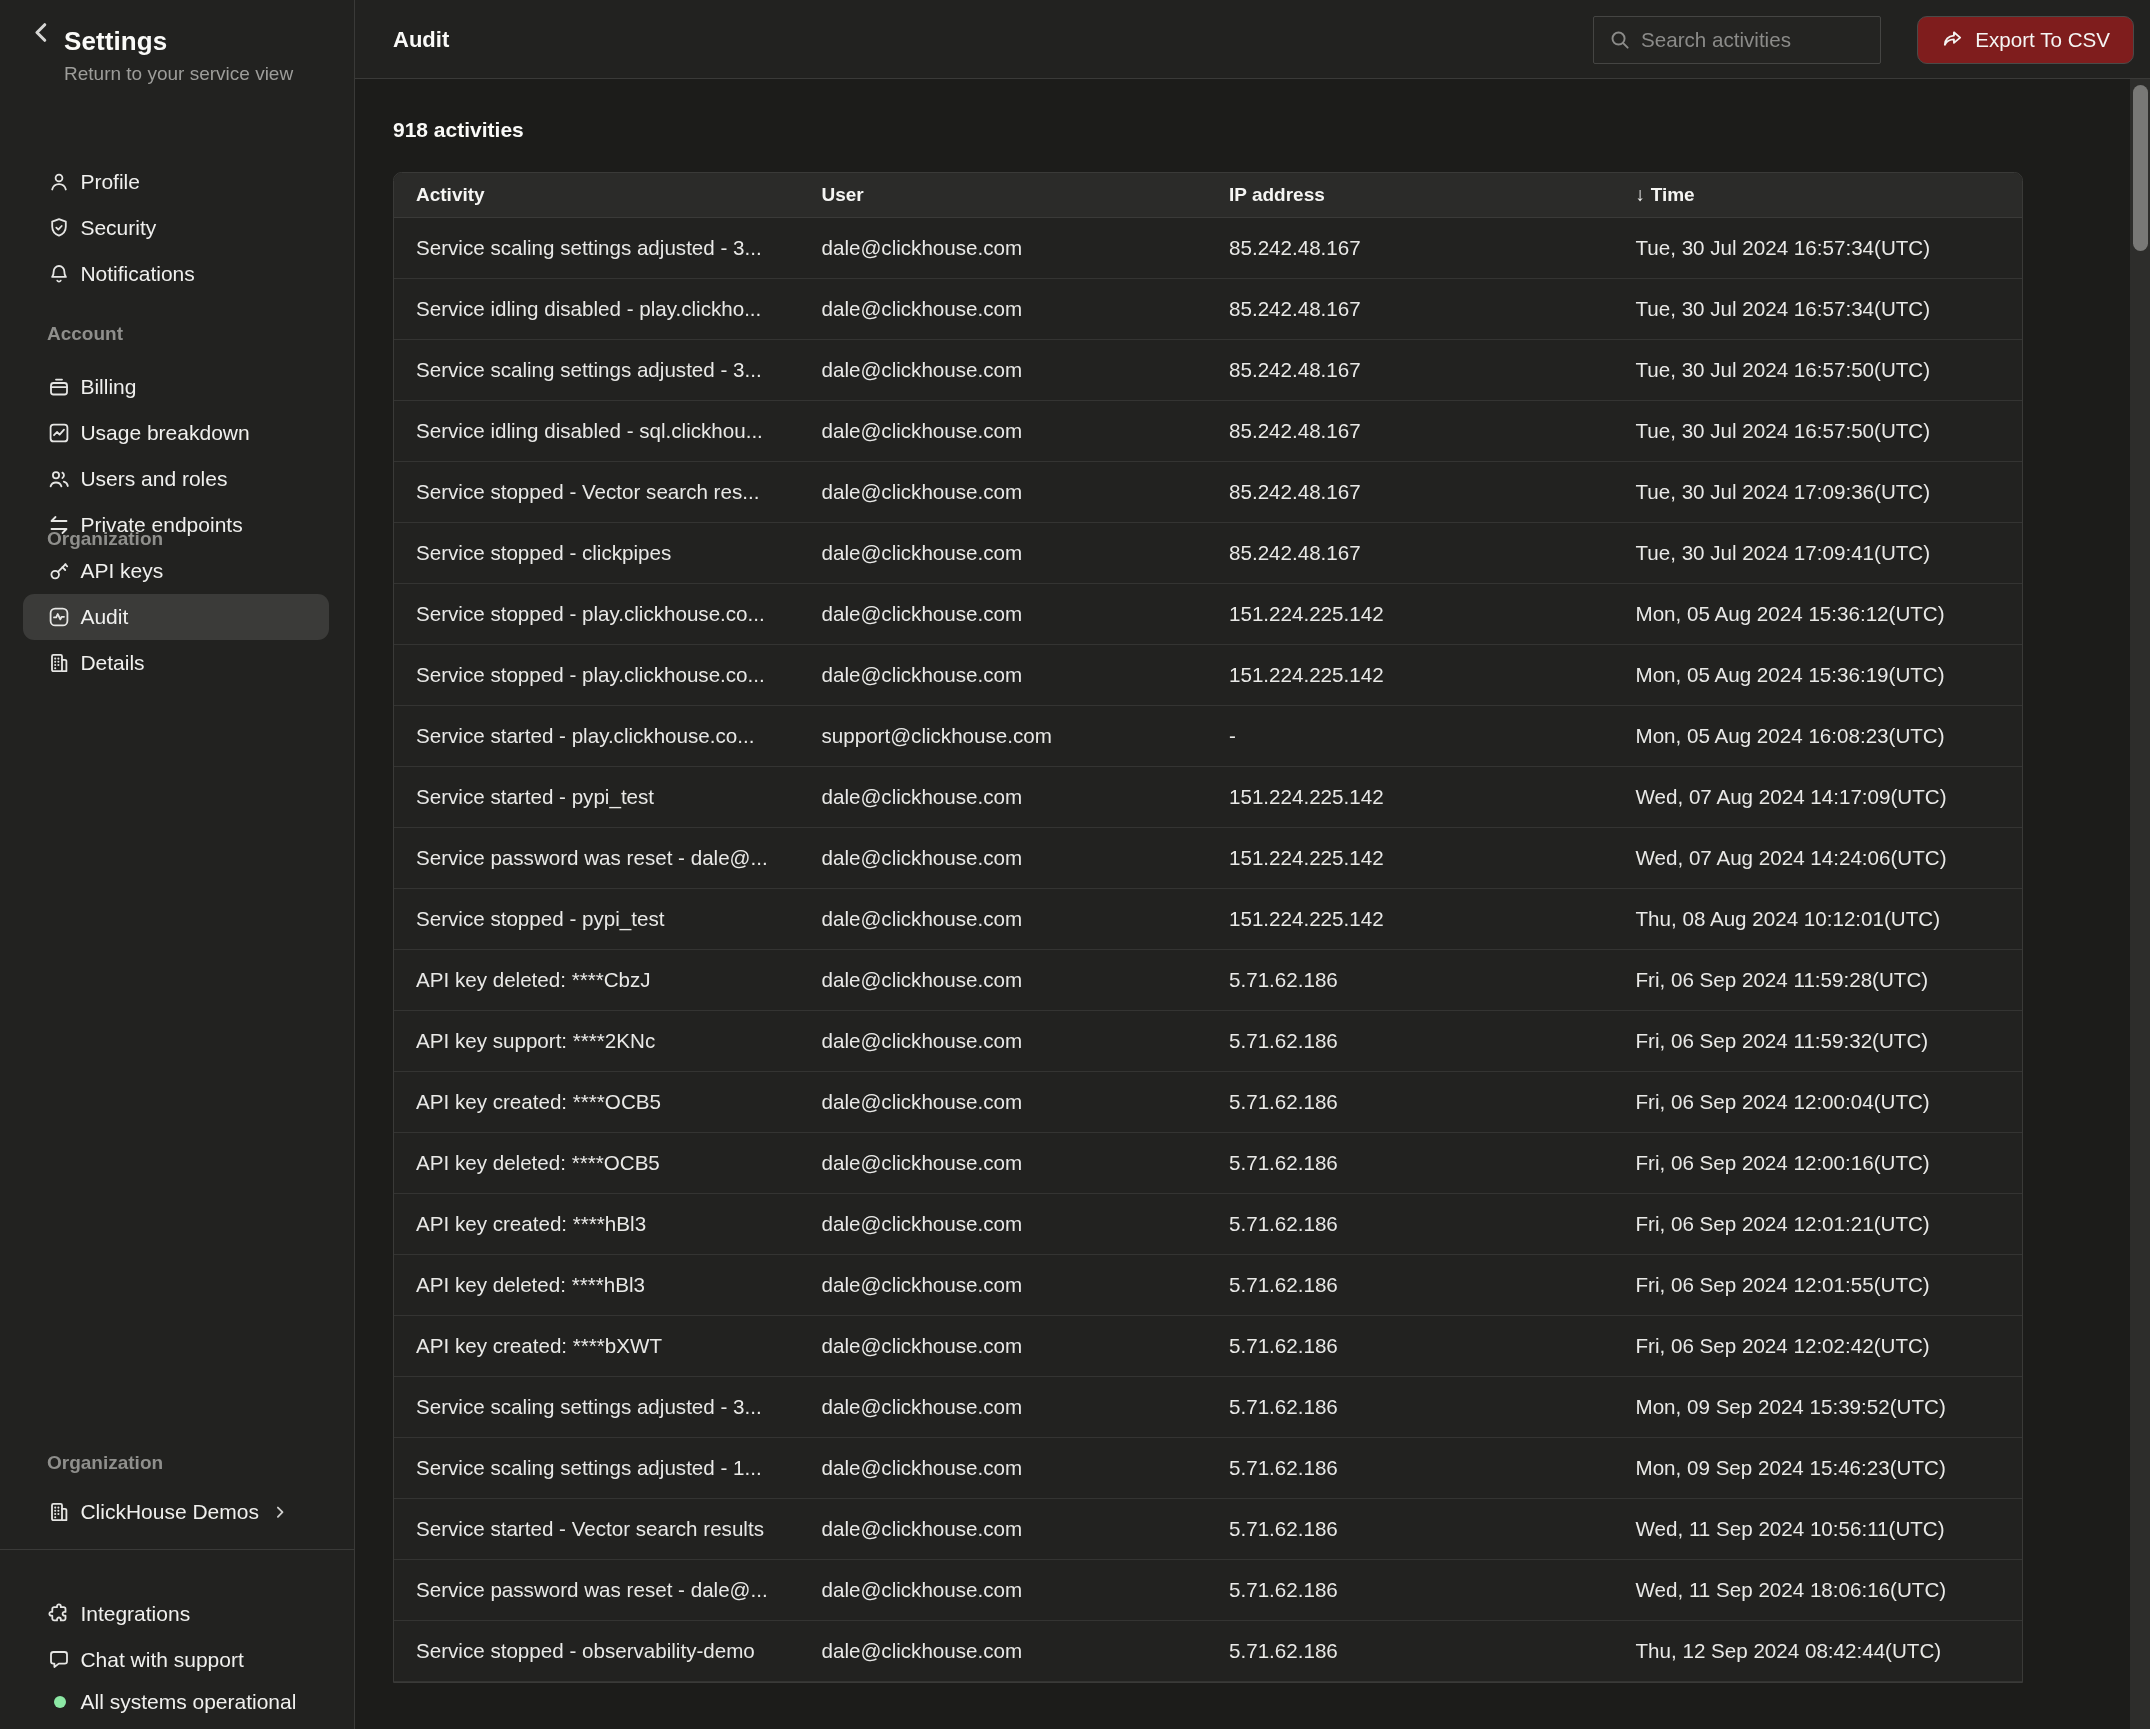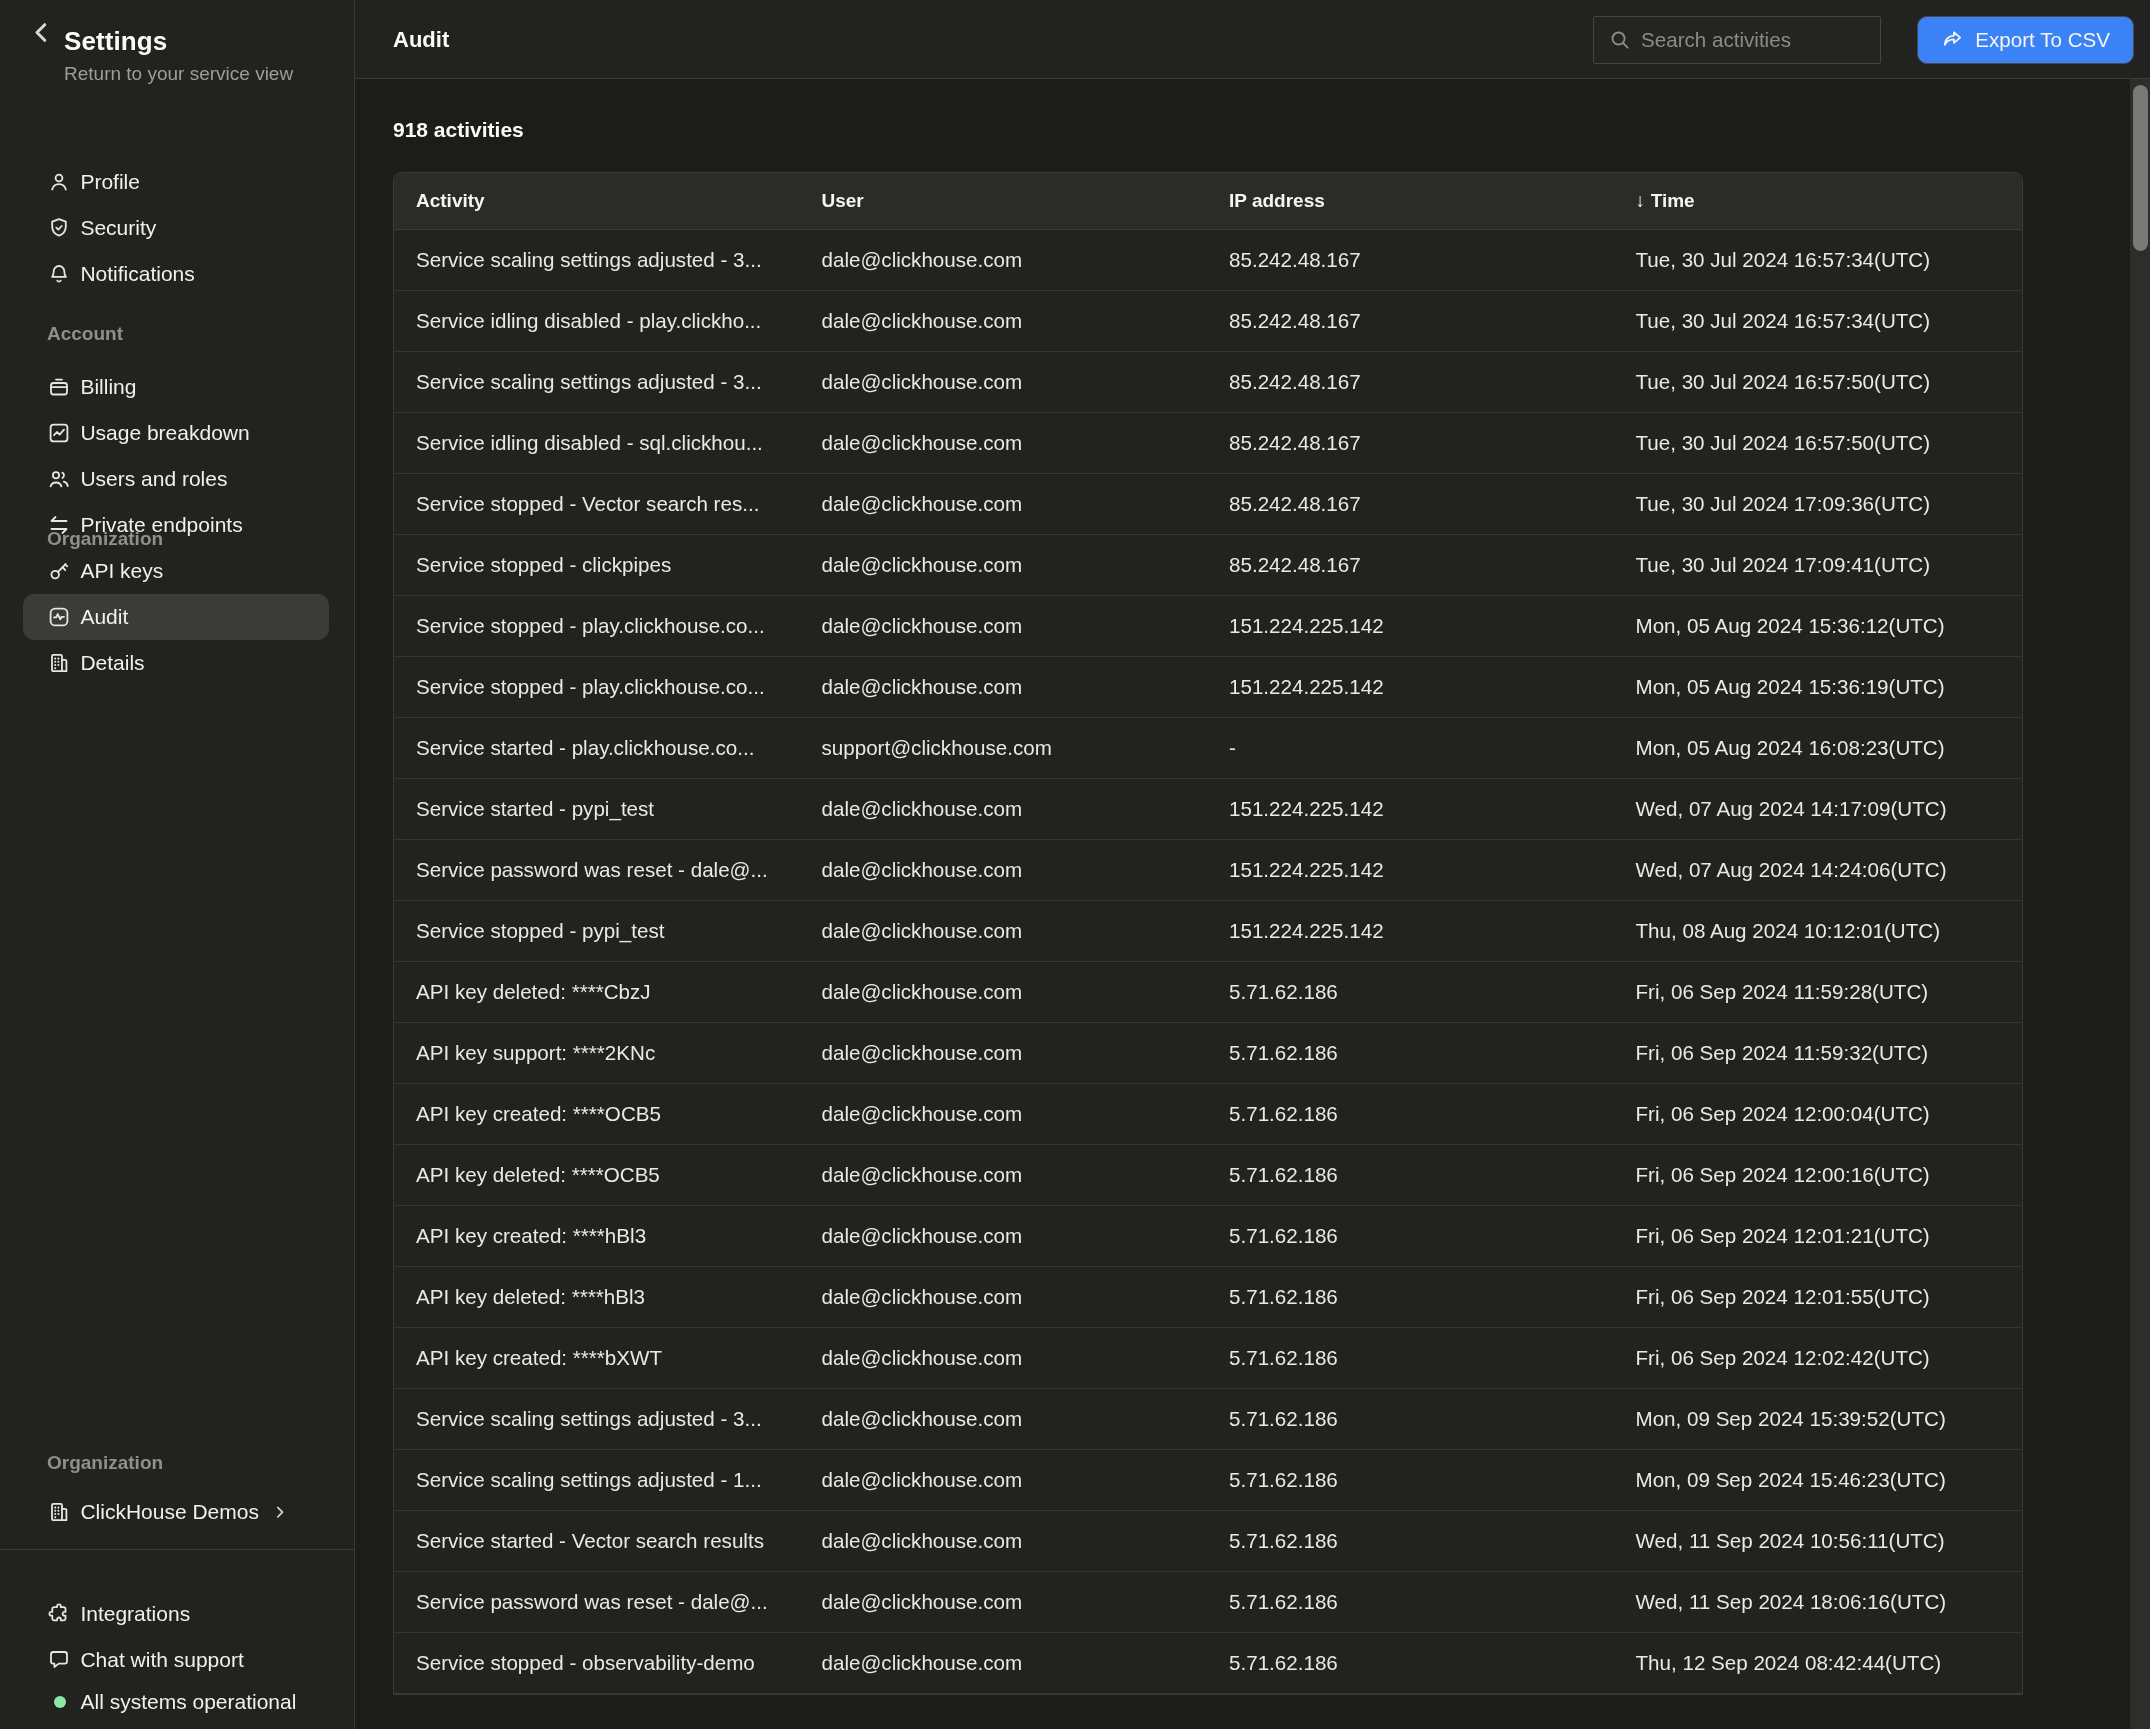--- a/index.html
+++ b/index.html
@@ -57,35 +57,35 @@
     display:flex; align-items:center; padding:0 14px; gap:10px;
   }
   .search-box svg { width:23px; height:23px; color:#8b8b89; flex:0 0 23px; }
   .search-box input {
     background:transparent; border:none; outline:none; width:100%;
     font-size:20.6px; color:#e9e9e7; font-family:inherit;
   }
   .search-box input::placeholder { color:#8b8b89; }
   .export-btn {
     position:absolute; left:1562px; top:15.6px; width:217px; height:48px;
-    border:1.4px solid #4a4a48; border-radius:10px; background:#3b82f6;
+    border:1.4px solid #4a4a48; border-radius:10px; background:#7f1d1d;
     display:flex; align-items:center; justify-content:center; gap:11.3px;
     color:#f5f5f3; font-size:20.6px; font-weight:500; font-family:inherit; cursor:pointer;
   }
   .export-btn svg { width:23px; height:23px; }
 
   
   .count-label { position:absolute; left:393px; top:118px; font-size:21px; font-weight:700; color:#fafaf8; }
 
   .audit-table {
     position:absolute; left:393px; top:172px; width:1630px;
     background:#222220; border:0.7px solid #3a3a38; border-radius:8.5px 8.5px 0 0;
   }
   .thead {
-    display:flex; height:57px; background:#2b2b29; border-radius:7.8px 7.8px 0 0;
+    display:flex; height:45px; background:#2b2b29; border-radius:7.8px 7.8px 0 0;
     border-bottom:0.7px solid #3a3a38; align-items:center;
     font-size:19px; font-weight:600; color:#f5f5f3;
   }
   .trow {
     display:flex; height:61px; align-items:center;
     border-bottom:0.7px solid #343432; font-size:20.6px; color:#e9e9e7;
   }
   .cell { padding-left:22px; white-space:nowrap; overflow:hidden; }
   .c0 { width:406px; } .c1 { width:408px; } .c2 { width:407px; } .c3 { width:409px; }
   .sort-arrow { font-size:19px; margin-right:5.7px; color:#f5f5f3; }

